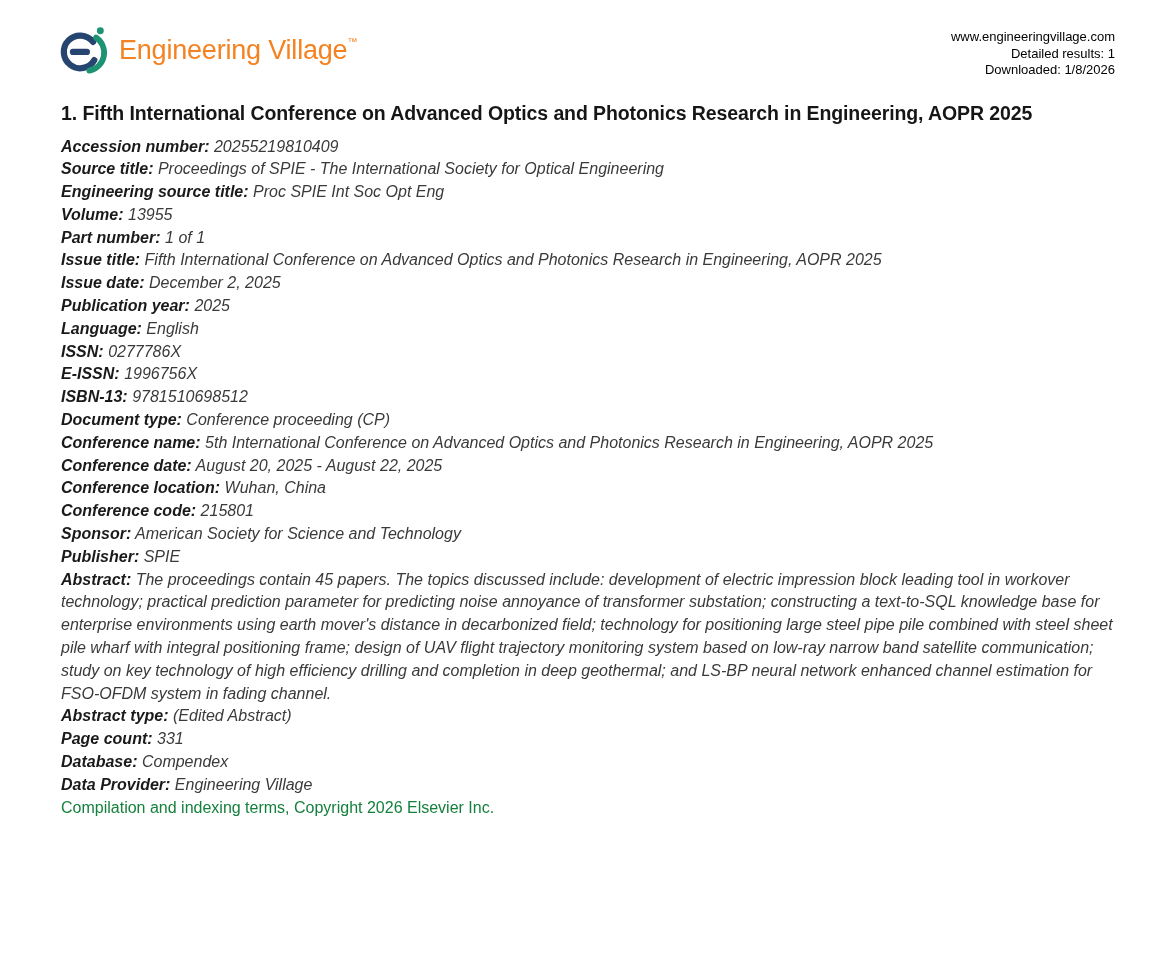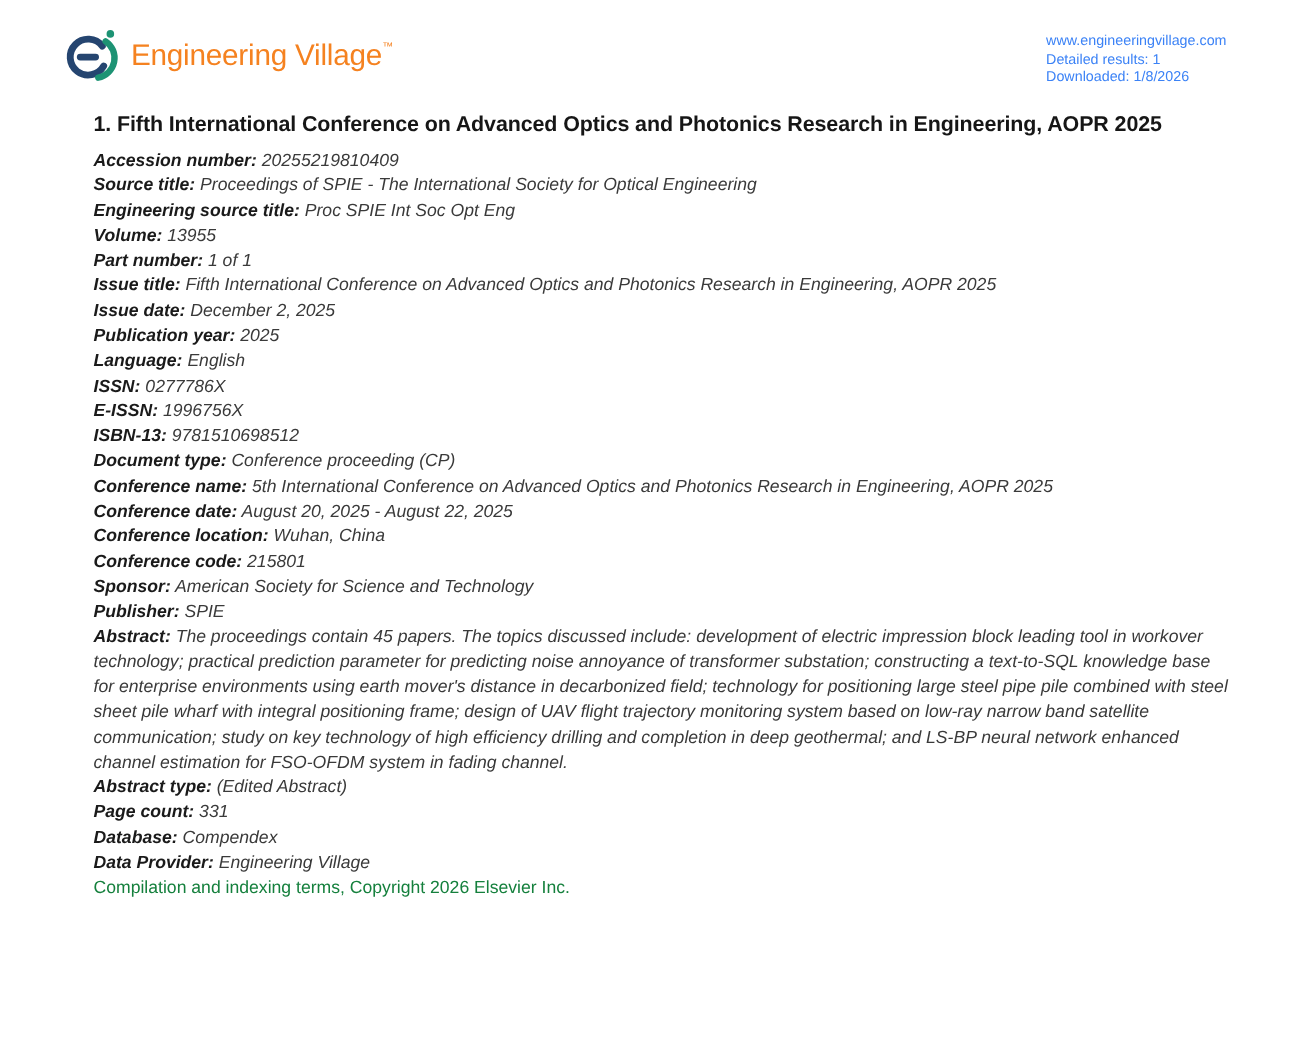--- a/index.html
+++ b/index.html
@@ -30,29 +30,29 @@
     letter-spacing: -0.2px;
     white-space: nowrap;
   }
   .brand-text sup {
     font-size: 10px;
     vertical-align: super;
     position: relative;
     top: -4px;
   }
   .header-info {
-    text-align: left;
+    text-align: right;
     font-size: 13px;
     line-height: 16.5px;
-    color: #3b82f6;
+    color: #000000;
     padding-top: 5px;
   }
 
   
-  .main { padding: 4px 55px 0 61px; margin-left: 24px; }
+  .main { padding: 4px 55px 0 61px; }
   .record-title {
     font-size: 19.5px;
     font-weight: 700;
     color: #161616;
     margin: 19px 0 11px 0;
     white-space: nowrap;
     letter-spacing: -0.1px;
   }
   .fields { max-width: 1054px; }
   .field-row {

